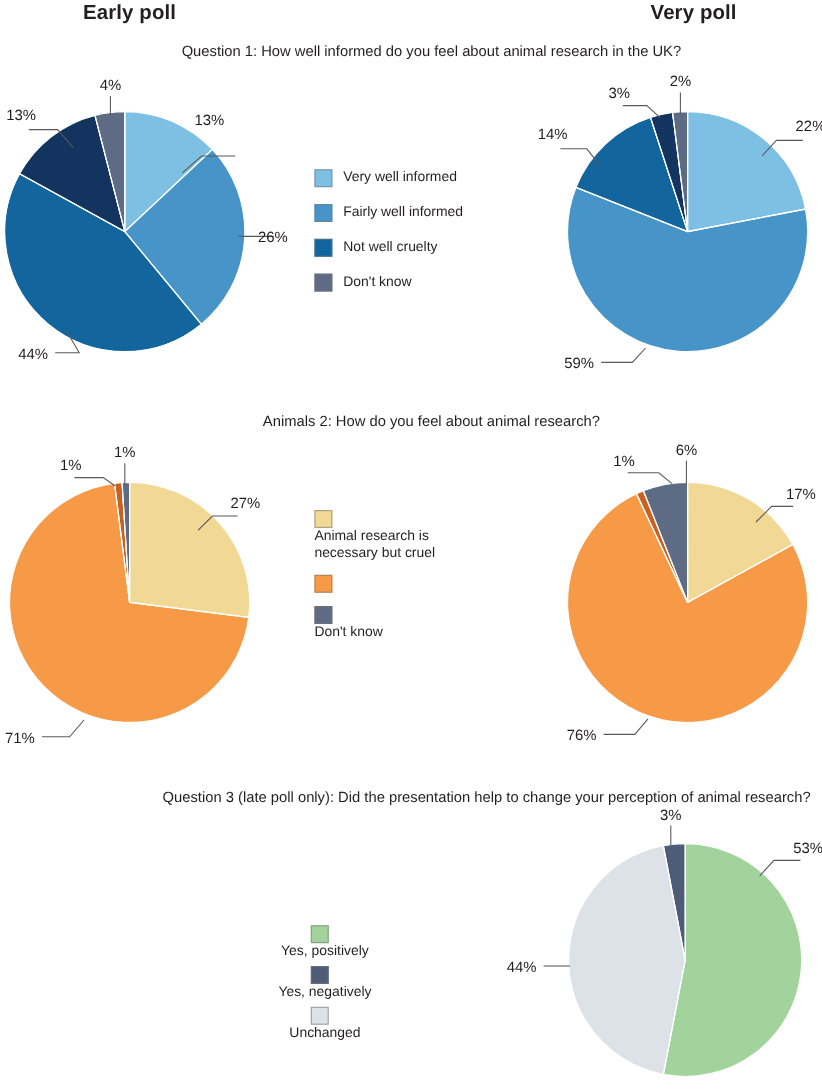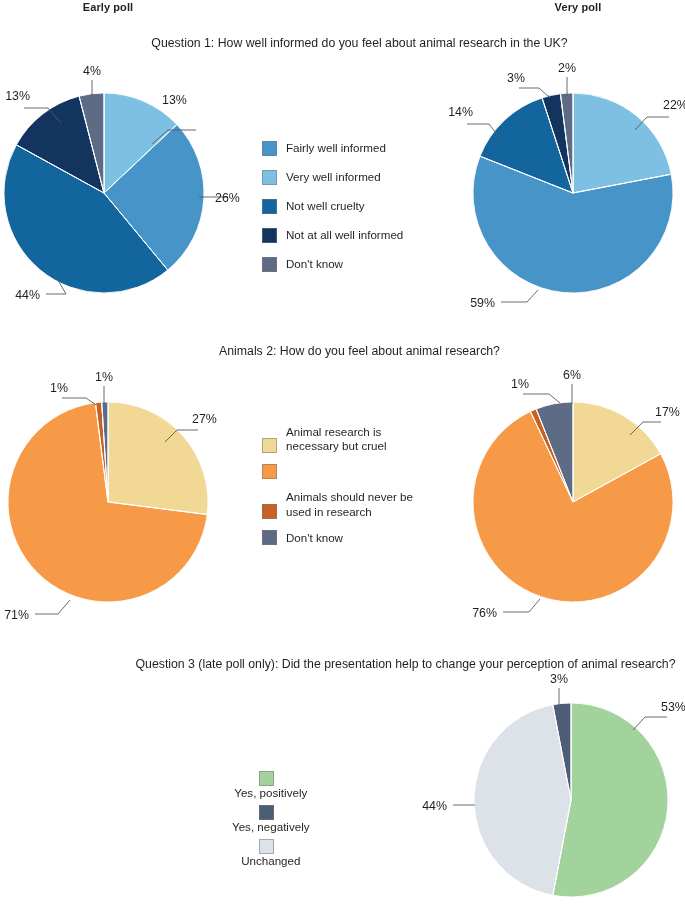--- a/index.html
+++ b/index.html
@@ -11,21 +11,21 @@
     width: 685px;
     height: 909px;
     position: relative;
     font-family: "Liberation Sans", sans-serif;
     color: #231f20;
     overflow: hidden;
   }
   .abs { position: absolute; }
 
   .poll-header {
-    font-size: 11px;
+    font-size: 17px;
     font-weight: bold;
     color: #231f20;
     letter-spacing: 0.1px;
   }
   #early-poll-header { left: 0px; top: 1px; width: 216px; text-align: center; }
   #late-poll-header  { left: 470px; top: 1px; width: 216px; text-align: center; }
 
   .question-title {
     font-size: 12.3px;
     color: #231f20;
@@ -64,21 +64,21 @@
   .legend-label {
     font-size: 11.6px;
     line-height: 14.2px;
     color: #231f20;
   }
 
   #q1-legend { left: 262px; top: 134px; }
   #q1-legend .legend-row { height: 29px; }
 
   #q2-legend { left: 262px; top: 425px; }
-  #q2-legend .legend-row { margin-bottom: 11px; align-items: flex-end; }
+  #q2-legend .legend-row { margin-bottom: 11px; align-items: flex-start; flex-direction: column; }
 
   #q3-legend { left: 232px; top: 771px; }
   #q3-legend .legend-row { height: 34px; flex-direction: column; }
 </style>
 </head>
 <body>
 
 <div class="abs poll-header" id="early-poll-header">Early poll</div>
 <div class="abs poll-header" id="late-poll-header">Very poll</div>
 
@@ -125,34 +125,30 @@
     <polyline points="45,78 34,64 12,64" class="leader"></polyline>
     <text x="18" y="56" class="pct-label" text-anchor="end">14%</text>
     <polyline points="95,38 84,28 64,28" class="leader"></polyline>
     <text x="70" y="22" class="pct-label" text-anchor="end">3%</text>
     <polyline points="112,36 112,17" class="leader"></polyline>
     <text x="112" y="12" class="pct-label" text-anchor="middle">2%</text>
   </svg>
 
 <div class="legend" id="q1-legend">
     <div class="legend-row">
+      <span class="legend-swatch" style="background: rgb(126, 192, 228);"></span>
+      <span class="legend-label" style="white-space: nowrap;">Very well informed</span>
+    </div>
+    <div class="legend-row">
       <span class="legend-swatch" style="background: rgb(71, 149, 200);"></span>
       <span class="legend-label" style="white-space: nowrap;">Fairly well informed</span>
     </div>
     <div class="legend-row">
-      <span class="legend-swatch" style="background: rgb(126, 192, 228);"></span>
-      <span class="legend-label" style="white-space: nowrap;">Very well informed</span>
-    </div>
-    <div class="legend-row">
       <span class="legend-swatch" style="background: rgb(19, 101, 158);"></span>
       <span class="legend-label" style="white-space: nowrap;">Not well cruelty</span>
-    </div>
-    <div class="legend-row">
-      <span class="legend-swatch" style="background: rgb(18, 52, 95);"></span>
-      <span class="legend-label" style="white-space: nowrap;">Not at all well informed</span>
     </div>
     <div class="legend-row">
       <span class="legend-swatch" style="background: rgb(93, 107, 133);"></span>
       <span class="legend-label" style="white-space: nowrap;">Don't know</span>
     </div>
   </div>
 
 <div class="abs question-title" id="q2-title">Animals 2: How do you feel about animal research?</div>
 
 <svg class="abs pie-svg" id="q2-early-svg" style="left:0px; top:372px;" width="250" height="250">
@@ -195,24 +191,20 @@
 
 <div class="legend" id="q2-legend">
     <div class="legend-row">
       <span class="legend-swatch" style="background: rgb(241, 216, 148);"></span>
       <span class="legend-label" style="width: 122px;">Animal research is necessary but cruel</span>
     </div>
     <div class="legend-row">
       <span class="legend-swatch" style="background: rgb(247, 154, 72);"></span>
     </div>
     <div class="legend-row">
-      <span class="legend-swatch" style="background: rgb(200, 97, 34);"></span>
-      <span class="legend-label" style="width: 150px;">Animals should never be used in research</span>
-    </div>
-    <div class="legend-row">
       <span class="legend-swatch" style="background: rgb(93, 107, 133);"></span>
       <span class="legend-label" style="width: 120px;">Don't know</span>
     </div>
   </div>
 
 <div class="abs question-title" id="q3-title">Question 3 (late poll only): Did the presentation help to change your perception of animal research?</div>
 
 <svg class="abs pie-svg" id="q3-late-svg" style="left:455px; top:683px;" width="230" height="226">
     <path d="M 116 117 L 116 20 A 97 97 0 1 1 97.8240124851847 212.2818633206828 Z" fill="#a3d39c" stroke="rgb(127,165,122)" stroke-width="0.8" class="pie-slice"></path>
     <path d="M 116 117 L 97.8240124851847 212.2818633206828 A 97 97 0 0 1 97.8240124851848 21.718136679317183 Z" fill="#dde1e8" stroke="rgb(172,176,181)" stroke-width="0.8" class="pie-slice"></path>

